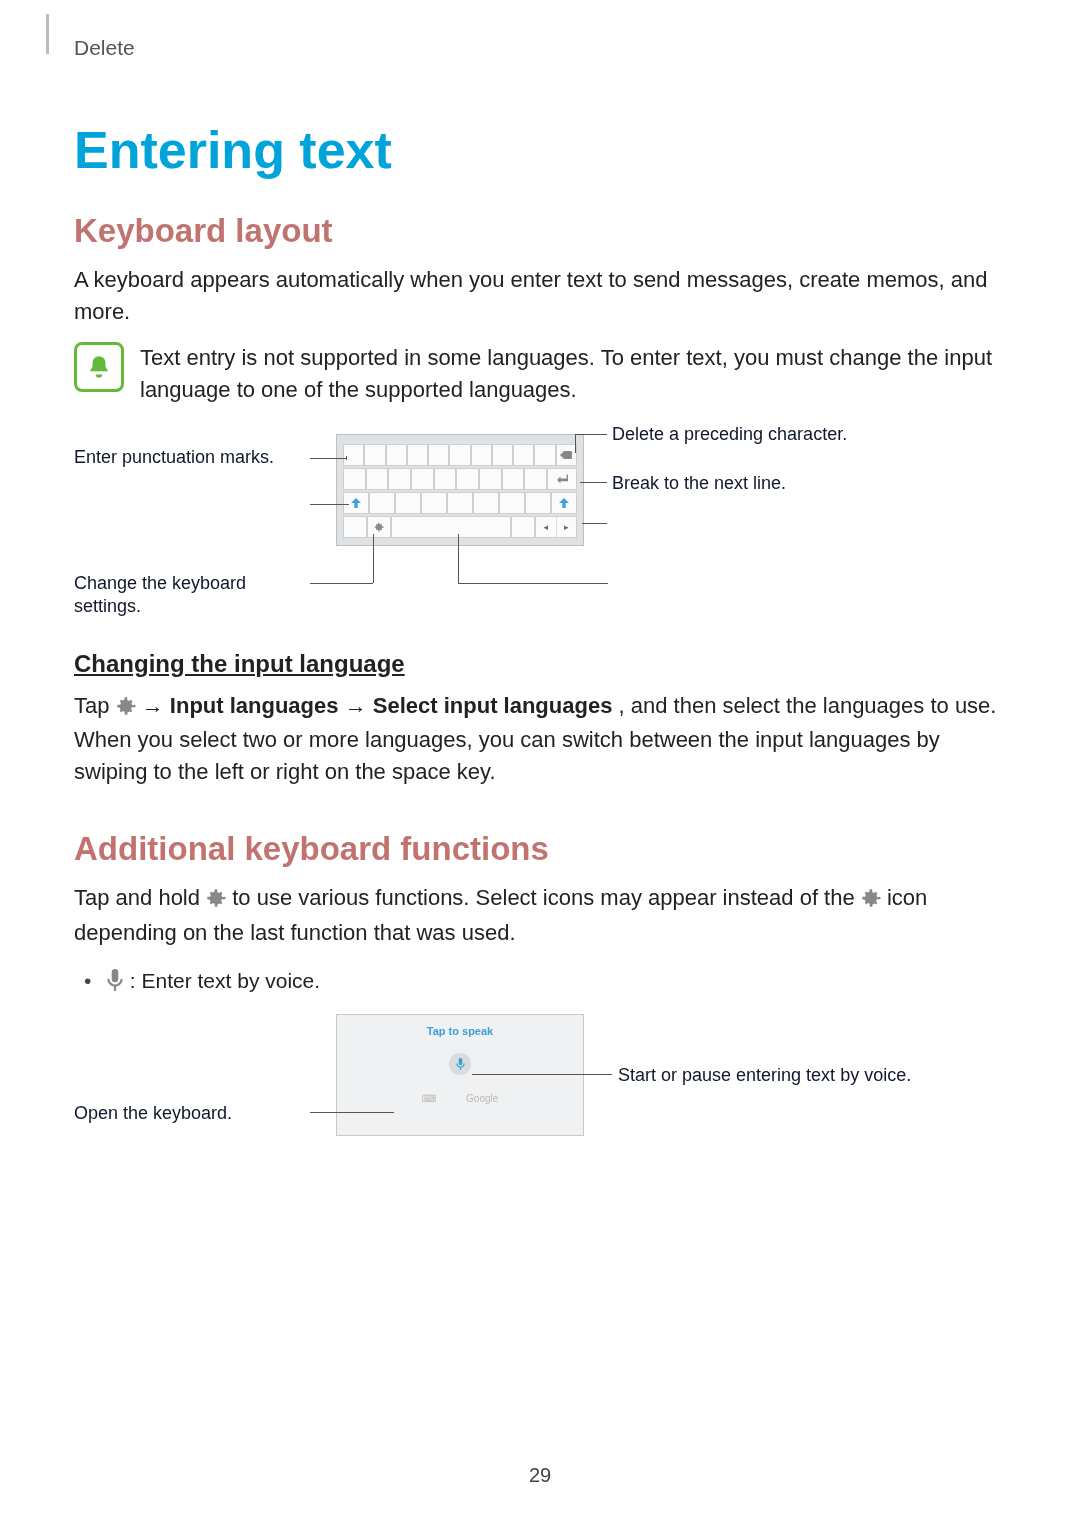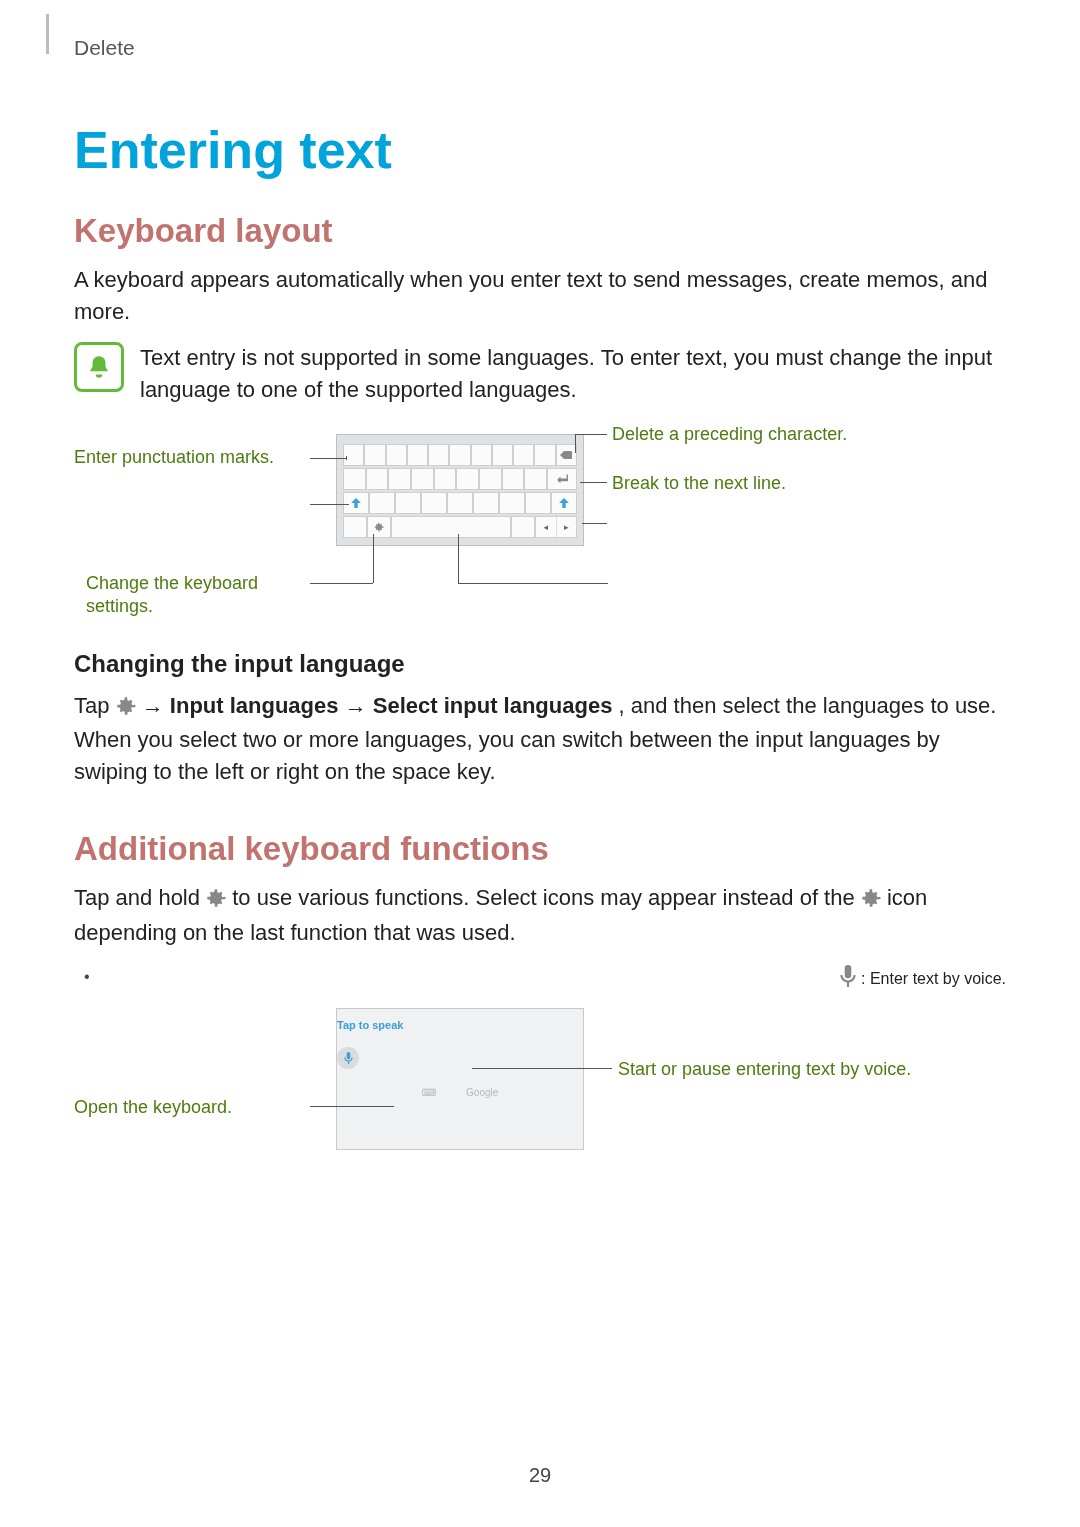--- a/index.html
+++ b/index.html
@@ -19,21 +19,21 @@
   h2.sub-title{
     color:#c1736f;font-size:33px;font-weight:700;margin:0 0 14px 0;
   }
   p.body-text{font-size:22px;line-height:1.45;margin:0 0 14px 0;}
   .notice{display:flex;gap:16px;align-items:flex-start;margin:12px 0 28px 0;}
   .notice-icon{
     width:44px;height:44px;border:3px solid #63b93a;border-radius:8px;
     display:flex;align-items:center;justify-content:center;flex-shrink:0;
   }
   .notice-icon svg{width:26px;height:26px;fill:#63b93a;}
-  h3.sub-sub-title{font-size:24px;font-weight:700;margin:36px 0 12px 0;}
+  h3.sub-sub-title{font-size:24px;font-weight:700;margin:36px 0 12px 0;text-decoration:underline;}
   .icon-inline{display:inline-block;vertical-align:-3px;}
   .gear-icon svg{width:20px;height:20px;fill:#888;}
   .mic-icon svg{width:18px;height:22px;fill:#888;}
   .page-number{
     position:absolute;bottom:40px;left:0;right:0;text-align:center;
     font-size:20px;color:#444;
   }
 
   
   .diagram-wrap{position:relative;width:932px;height:180px;margin:8px 0 20px 0;}
@@ -57,42 +57,42 @@
   .kb-small{width:24px;height:22px;background:#fbfbfb;border:1px solid #cfcfcf;box-sizing:border-box;display:flex;align-items:center;justify-content:center;}
   .kb-space{flex:1;height:22px;background:#fbfbfb;border:1px solid #cfcfcf;box-sizing:border-box;}
   .kb-cursor{width:42px;height:22px;background:#fbfbfb;border:1px solid #cfcfcf;box-sizing:border-box;display:flex;}
   .kb-cursor div{flex:1;display:flex;align-items:center;justify-content:center;font-size:9px;color:#666;border-right:1px solid #dedede;}
   .kb-cursor div:last-child{border-right:none;}
   .kb-shift-arrow svg{width:10px;height:10px;fill:#3aa0d8;}
   .kb-gear svg{width:10px;height:10px;fill:#888;}
   .kb-del svg{width:12px;height:10px;fill:#888;}
   .kb-enter svg{width:11px;height:11px;fill:#888;}
 
-  .call-label{position:absolute;font-size:18px;color:#4d7c0f;line-height:1.3;}
+  .call-label{position:absolute;font-size:18px;color:#0f172a;line-height:1.3;}
   .call-left{text-align:left;}
   .call-line{position:absolute;background:#555;height:1px;}
   .call-vline{position:absolute;background:#555;width:1px;}
 
   
   .voice-wrap{position:relative;width:932px;height:140px;margin:14px 0 0 0;}
   .voice-panel{
-    position:absolute;left:262px;top:0;width:248px;height:142px;
+    position:absolute;left:262px;top:0;width:248px;height:122px;
     border:1px solid #c9c9c9;background:#eff1f2;box-sizing:border-box;
-    padding:10px 0 0 0;display:flex;flex-direction:column;align-items:flex-start;
+    padding:10px 0 0 0;display:flex;flex-direction:column;align-items:center;
   }
   .vp-tap{color:#3aa0d8;font-size:11px;font-weight:600;margin-bottom:16px;}
   .vp-mic{
     width:22px;height:22px;border-radius:50%;background:#d8dcdf;
     display:flex;align-items:center;justify-content:center;margin-bottom:18px;
   }
   .vp-mic svg{width:9px;height:12px;fill:#3aa0d8;}
   .vp-bottom{display:flex;width:100%;justify-content:center;gap:30px;font-size:10px;color:#b8b8b8;}
 
   ul.bullet{list-style:none;padding:0;margin:16px 0 4px 10px;}
-  ul.bullet li{font-size:16px;line-height:1.5;padding-left:22px;position:relative;text-align:right;}
+  ul.bullet li{font-size:21px;line-height:1.5;padding-left:22px;position:relative;}
   ul.bullet li::before{content:"•";position:absolute;left:0;top:0;color:#444;}
 
   .bold{font-weight:700;}
 </style>
 </head>
 <body>
 
 <div class="vsep"></div>
 <div class="header">
   <span>Delete</span>
@@ -182,21 +182,21 @@
         </div>
     </div>
   </div>
 
   <div class="call-label call-left" style="left:0;top:12px;width:232px">Enter punctuation marks.</div>
   <div class="call-line" style="left:236px;top:24px;width:36px"></div>
   <div class="call-vline" style="left:272px;top:22px;height:4px"></div>
 
   <div class="call-line" style="left:236px;top:70px;width:39px"></div>
 
-  <div class="call-label call-left" style="left:12px;top:138px;width:232px">Change the keyboard settings.</div>
+  <div class="call-label call-left" style="left:0;top:138px;width:232px">Change the keyboard settings.</div>
   <div class="call-line" style="left:236px;top:149px;width:63px"></div>
   <div class="call-vline" style="left:299px;top:100px;height:49px"></div>
 
   <div class="call-label" style="left:538px;top:-11px;width:380px">Delete a preceding character.</div>
   <div class="call-line" style="left:501px;top:0px;width:32px"></div>
   <div class="call-vline" style="left:501px;top:0px;height:19px"></div>
 
   <div class="call-label" style="left:538px;top:38px;width:380px">Break to the next line.</div>
   <div class="call-line" style="left:506px;top:48px;width:27px"></div>
 

